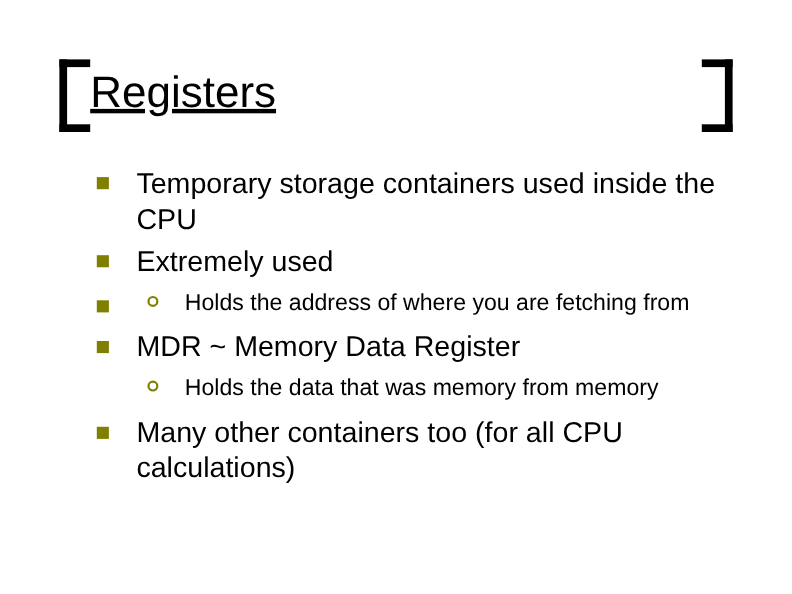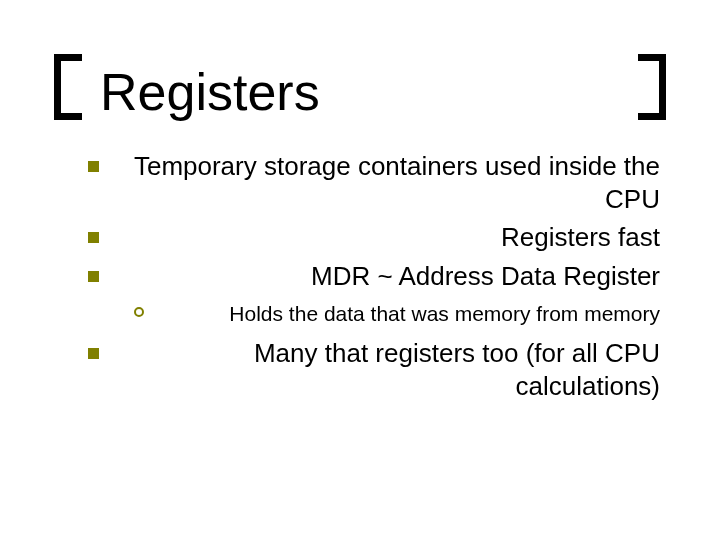--- a/index.html
+++ b/index.html
@@ -31,46 +31,46 @@
     position: absolute;
     top: 0;
     width: 28px;
     height: 66px;
     box-sizing: border-box;
   }
   .bracket.left { left: 0; border-left: 7px solid #000; border-top: 7px solid #000; border-bottom: 7px solid #000; }
   .bracket.right { right: 0; border-right: 7px solid #000; border-top: 7px solid #000; border-bottom: 7px solid #000; }
   .title {
     position: absolute;
-    left: 46px;
+    left: 28px;
     top: 8px;
-    font-size: 52px;
+    font-size: 40px;
     font-weight: 400;
     letter-spacing: 0px;
+    text-decoration: underline;
   }
 
   
   .body {
     position: absolute;
     left: 80px;
     top: 150px;
     right: 60px;
   }
   ul.lvl1 {
     list-style: none;
     padding: 0;
     margin: 0;
   }
   ul.lvl1 > li {
     position: relative;
     padding-left: 44px;
     font-size: 26px;
     line-height: 1.25;
     margin-bottom: 6px;
-    text-align: right;
   }
   ul.lvl1 > li::before {
     content: "";
     position: absolute;
     left: 8px;
     top: 11px;
     width: 11px;
     height: 11px;
     background: #808000; 
   }
@@ -109,31 +109,36 @@
     <div class="title">Registers</div>
     <div class="bracket right"></div>
   </div>
 
   <div class="body">
     <ul class="lvl1">
       <li>
         <span>Temporary storage containers used inside the CPU</span>
       </li>
       <li>
-        <span>Registers fast</span>
+        <span>Extremely used</span>
       </li>
       <li>
+        <ul class="lvl2">
+          <li>
+            <span>Holds the address of where you are fetching from</span>
+          </li>
+        </ul>
       </li>
       <li>
-        <span>MDR ~ Address Data Register</span>
+        <span>MDR ~ Memory Data Register</span>
         <ul class="lvl2">
           <li>
             <span>Holds the data that was memory from memory</span>
           </li>
         </ul>
       </li>
       <li>
-        <span>Many that registers too (for all CPU calculations)</span>
+        <span>Many other containers too (for all CPU calculations)</span>
       </li>
     </ul>
   </div>
 
 </div>
 
 </body></html>

